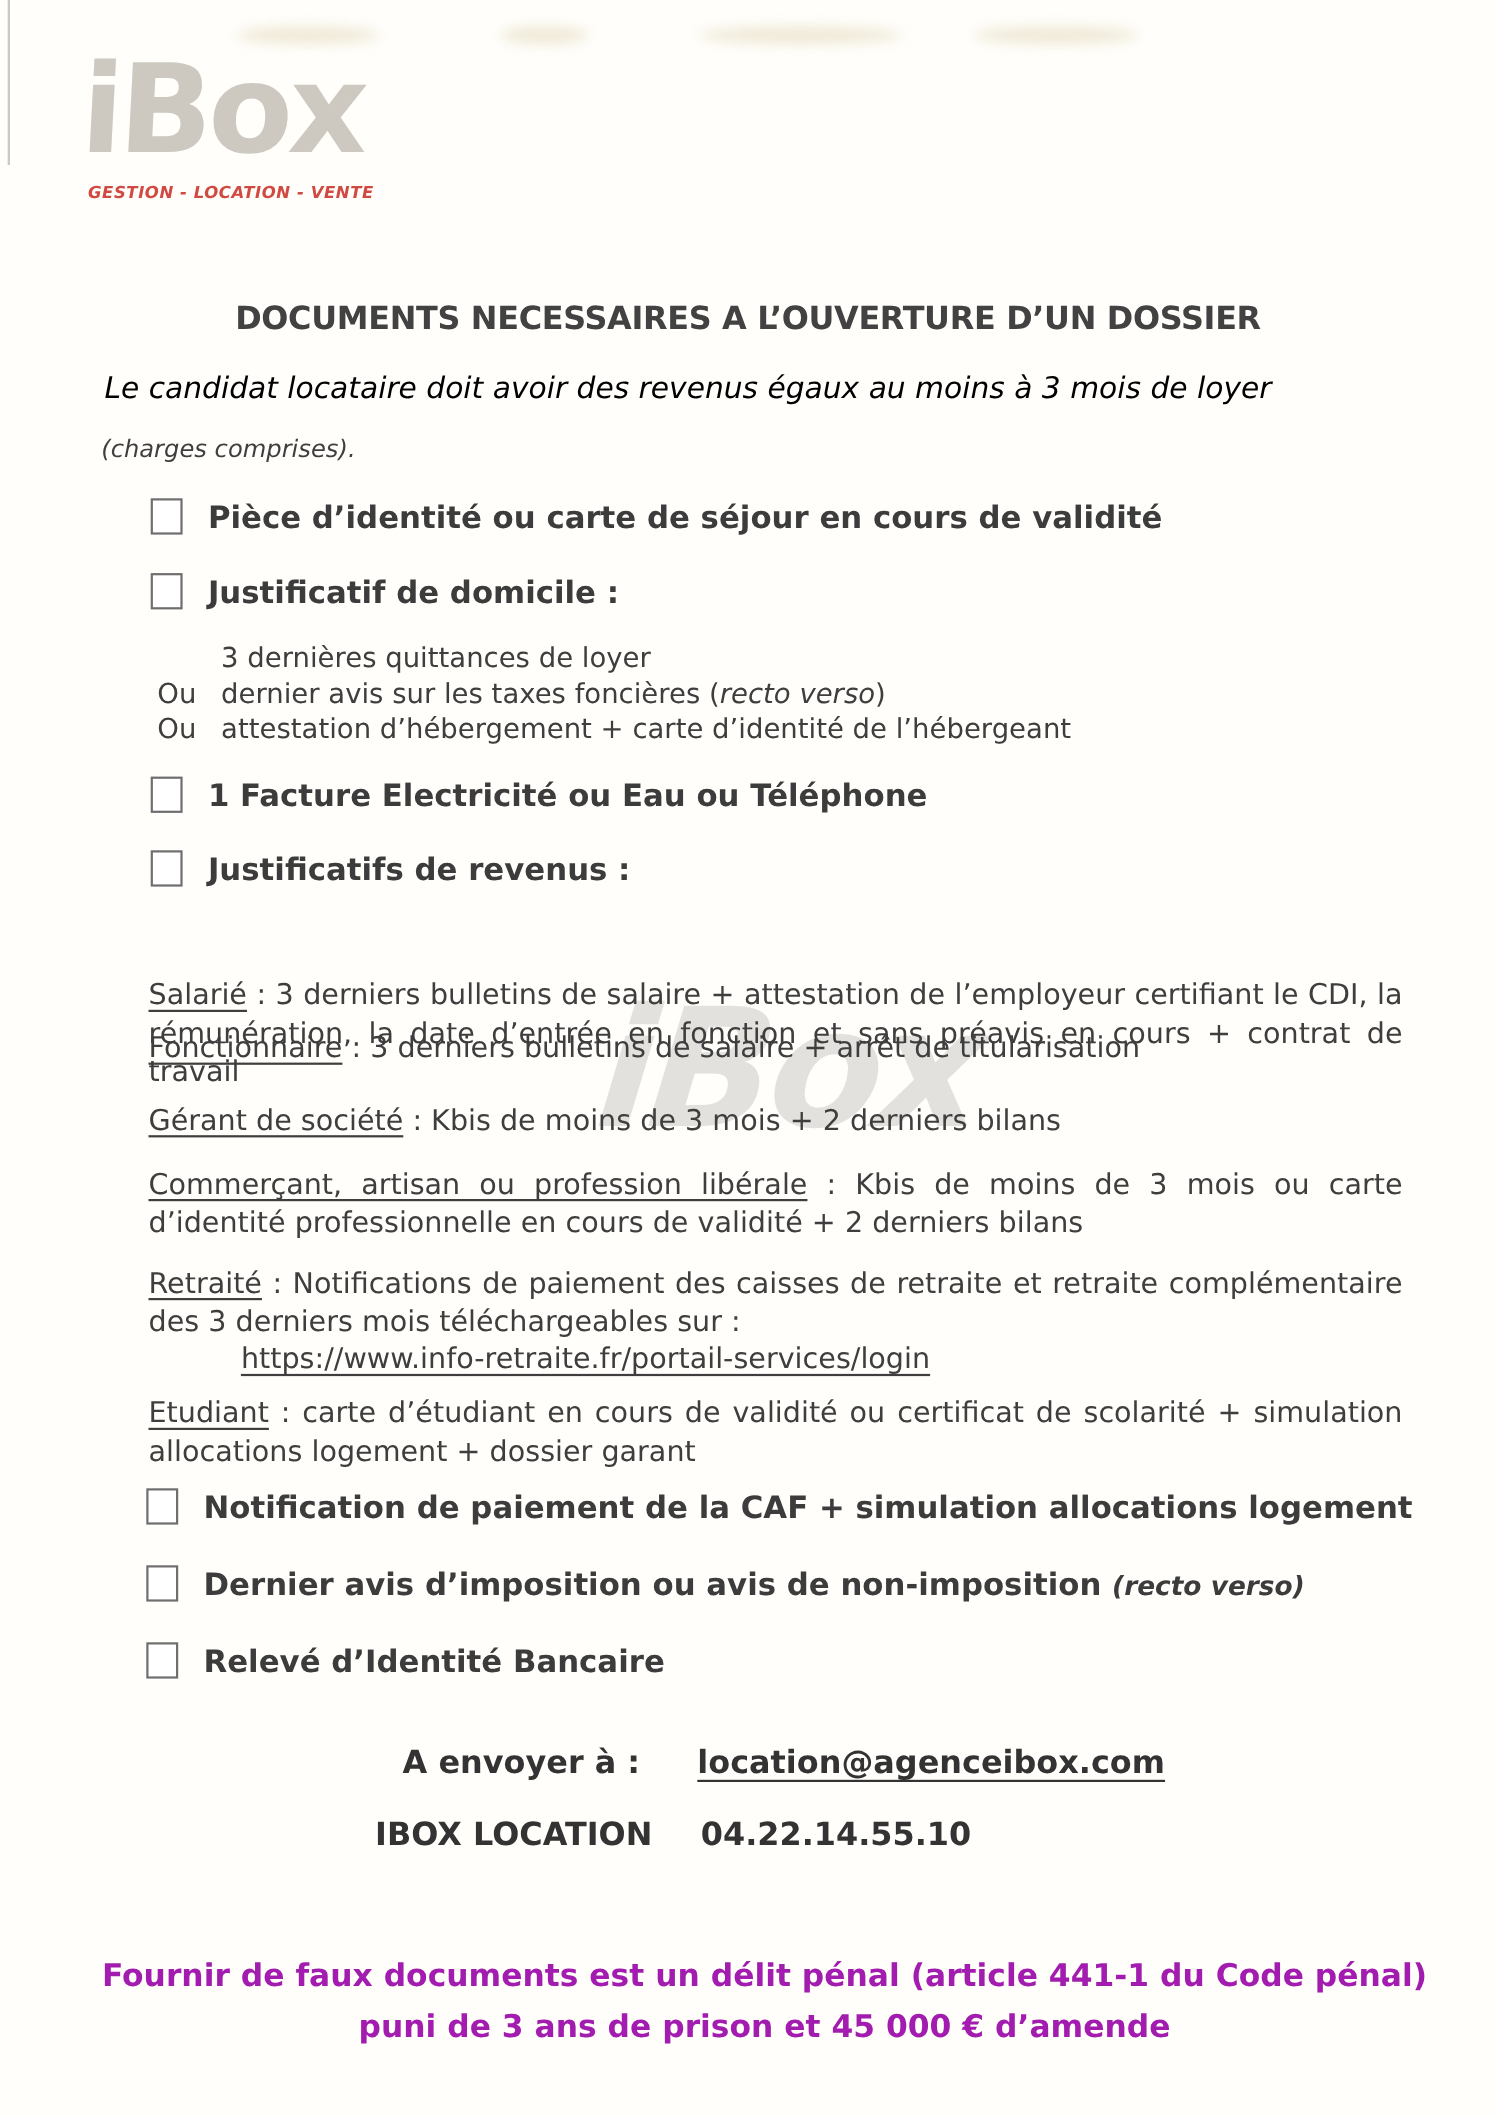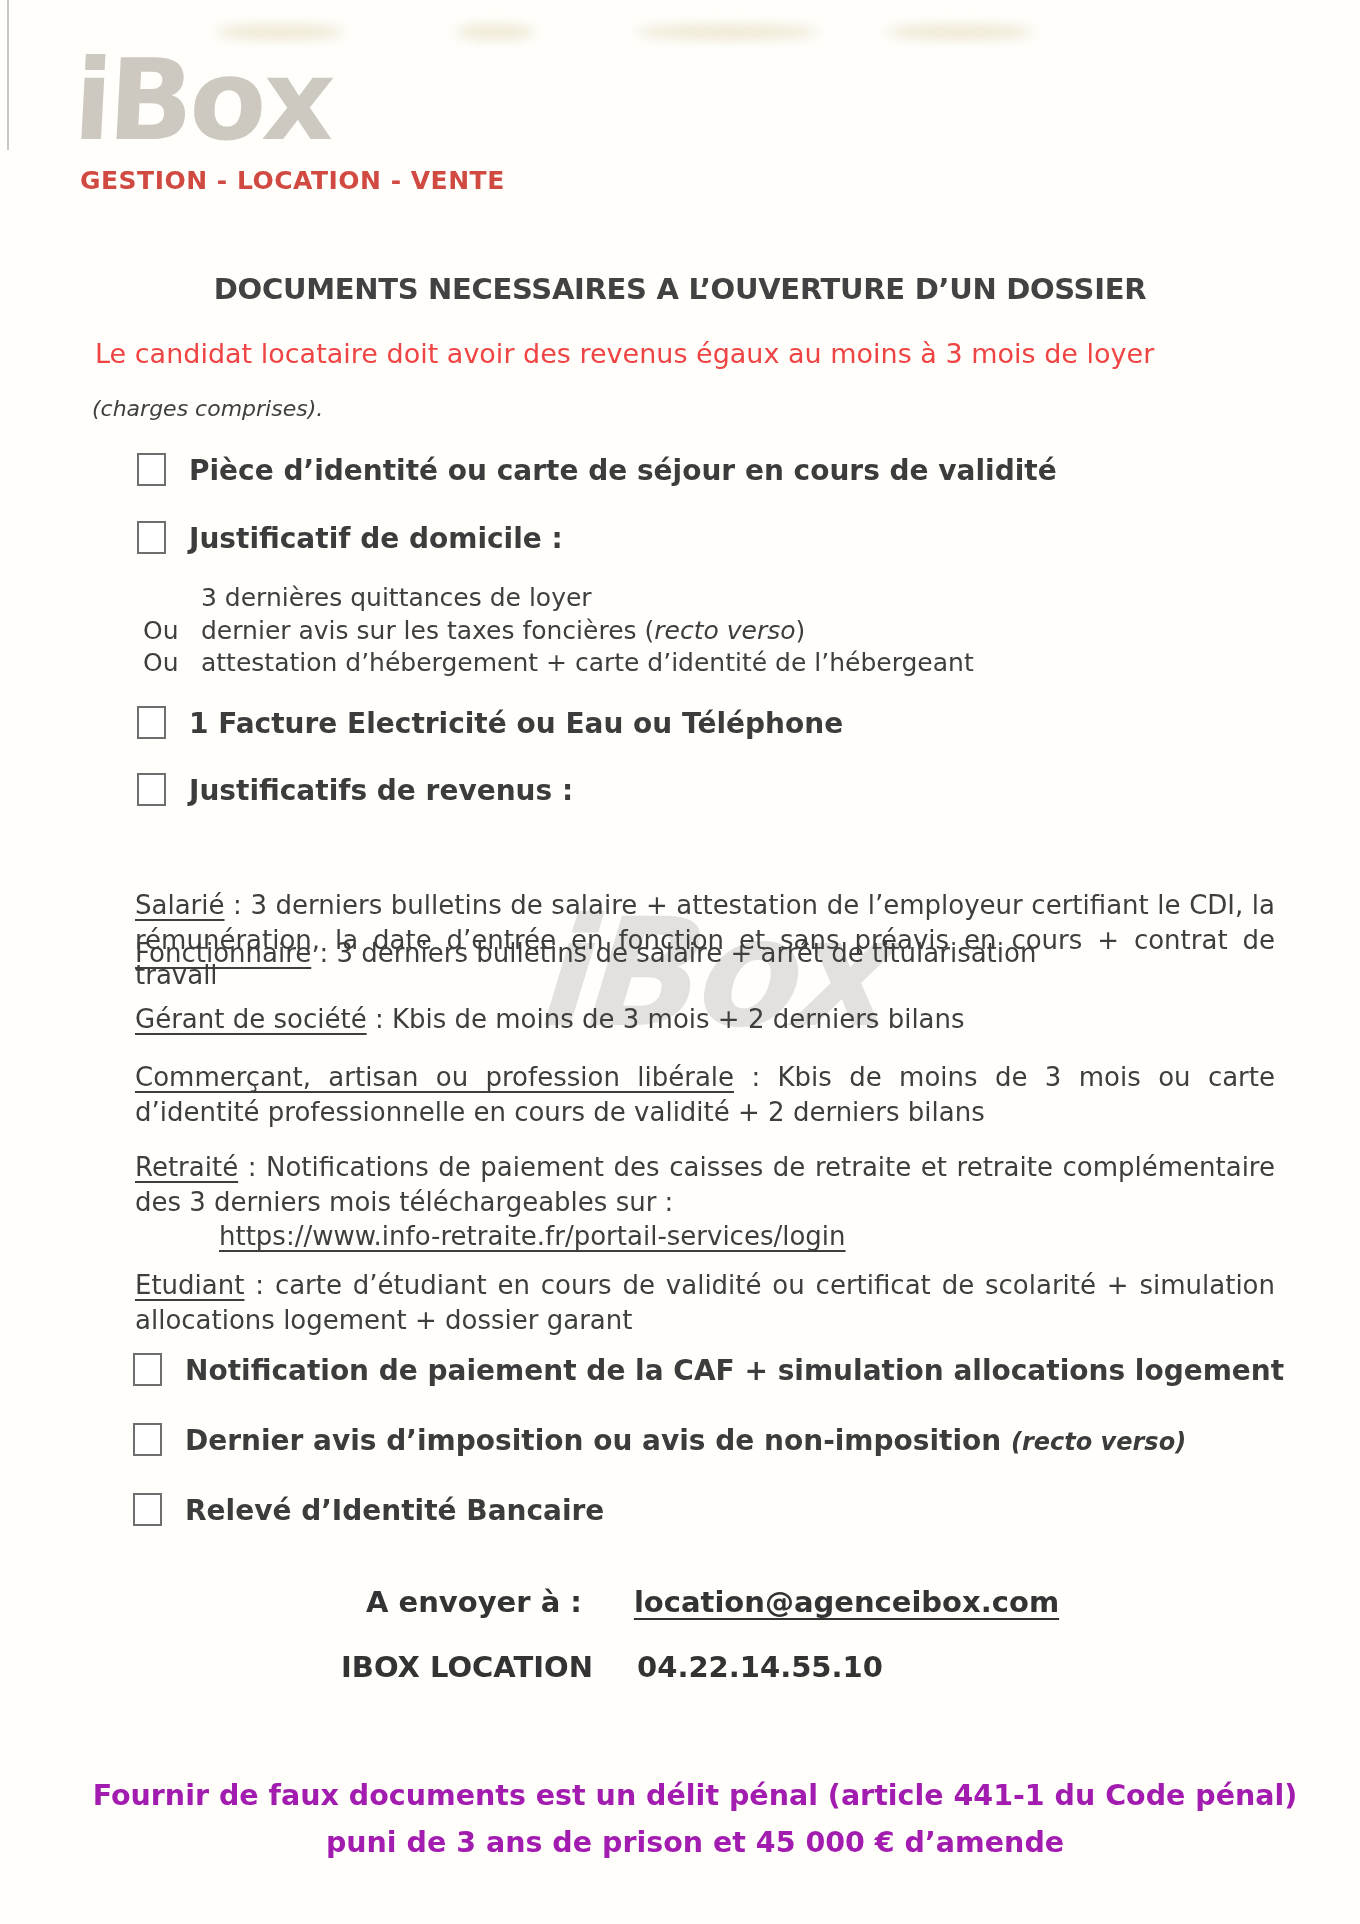--- a/index.html
+++ b/index.html
@@ -22,30 +22,30 @@
   .s4{left:885px;width:150px;}
 
   
   .logo{
     position:absolute;left:74px;top:44px;
     font-size:112px;font-weight:bold;color:#cdc9c1;
     letter-spacing:-4px;line-height:1;transform:skewX(-3deg);
   }
   .tagline{
     position:absolute;left:80px;top:166px;
-    font-size:25px;font-weight:600;color:#d14a41;letter-spacing:.5px;
+    font-size:15px;font-weight:600;color:#d14a41;letter-spacing:.5px;font-style:italic;
   }
 
   .title{
     position:absolute;top:272px;left:0;width:100%;box-sizing:border-box;
     text-align:center;
     font-size:29px;font-weight:bold;color:#424242;letter-spacing:-.3px;
   }
 
-  .intro1{position:absolute;left:95px;top:338px;font-size:27px;color:#ef4444;}
+  .intro1{position:absolute;left:95px;top:338px;font-style:italic;font-size:27px;color:#000000;}
   .intro2{position:absolute;left:92px;top:396px;font-style:italic;font-size:22px;color:#3f3f3f;}
 
   
   .chk{position:absolute;display:flex;gap:23px;align-items:flex-start;z-index:2;font-weight:bold;}
   .chk .box{width:29px;height:33px;border:2px solid #6e6e6e;background:#fff;flex:none;margin-top:1px;box-sizing:border-box;}
   .chk .lbl{font-size:28px;color:#3c3c3c;line-height:37px;}
   .chk .lbl .it{font-style:italic;font-size:24px;}
   .c1{left:137px;top:452px;}
   .c2{left:137px;top:520px;}
   .c3{left:137px;top:705px;}

